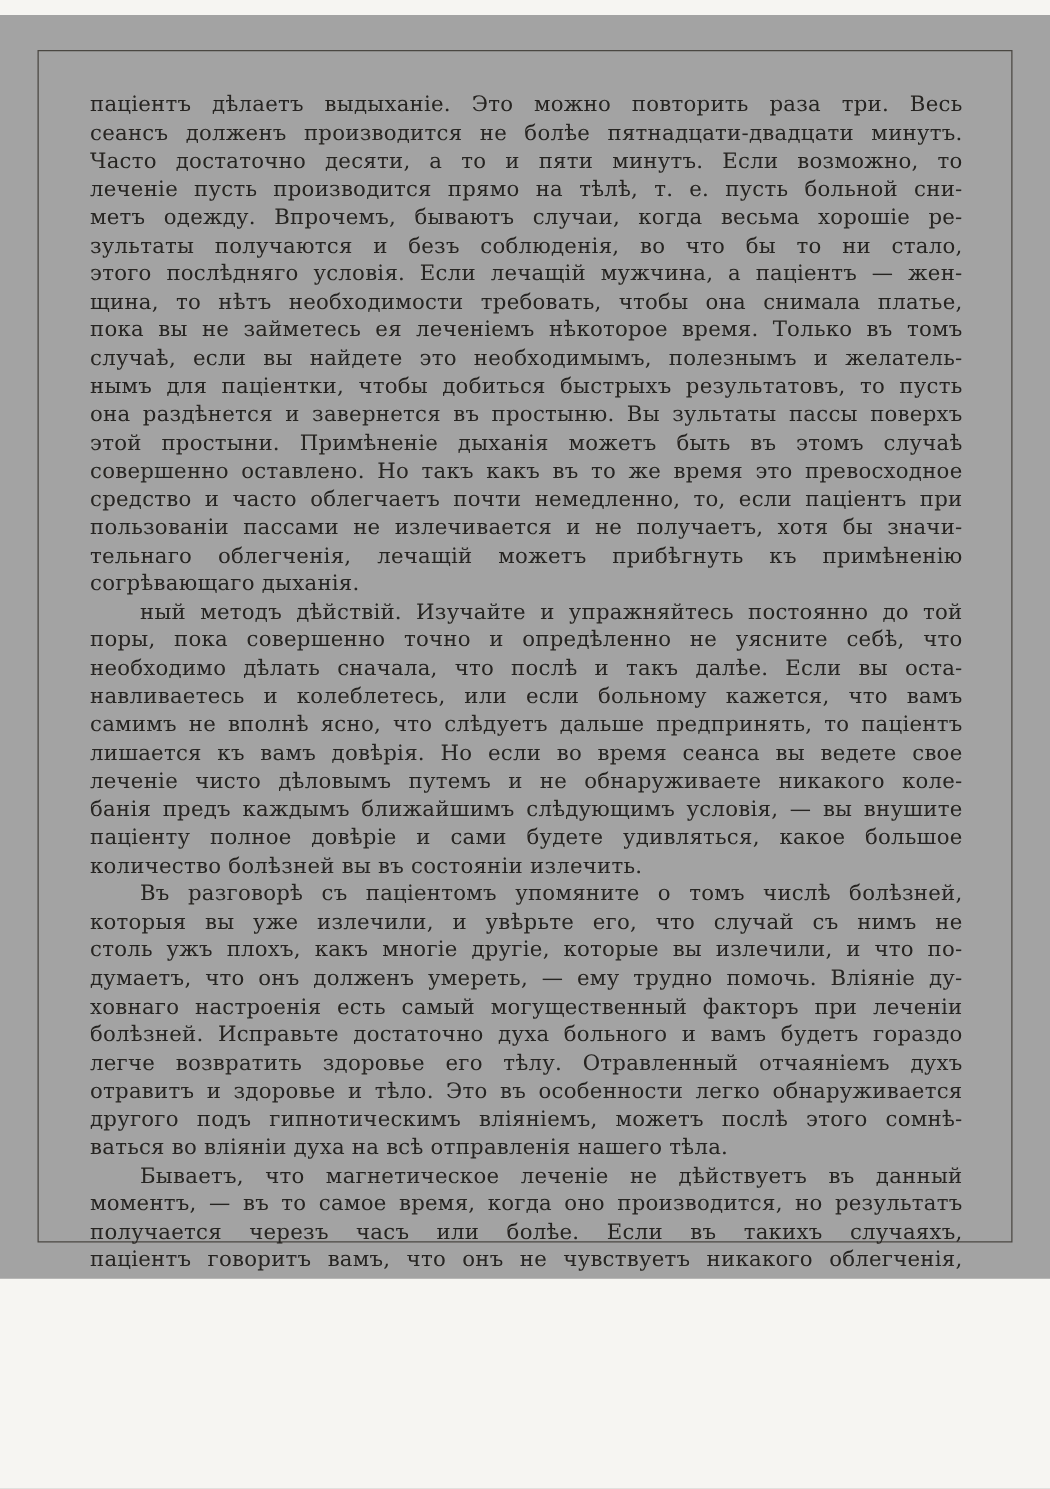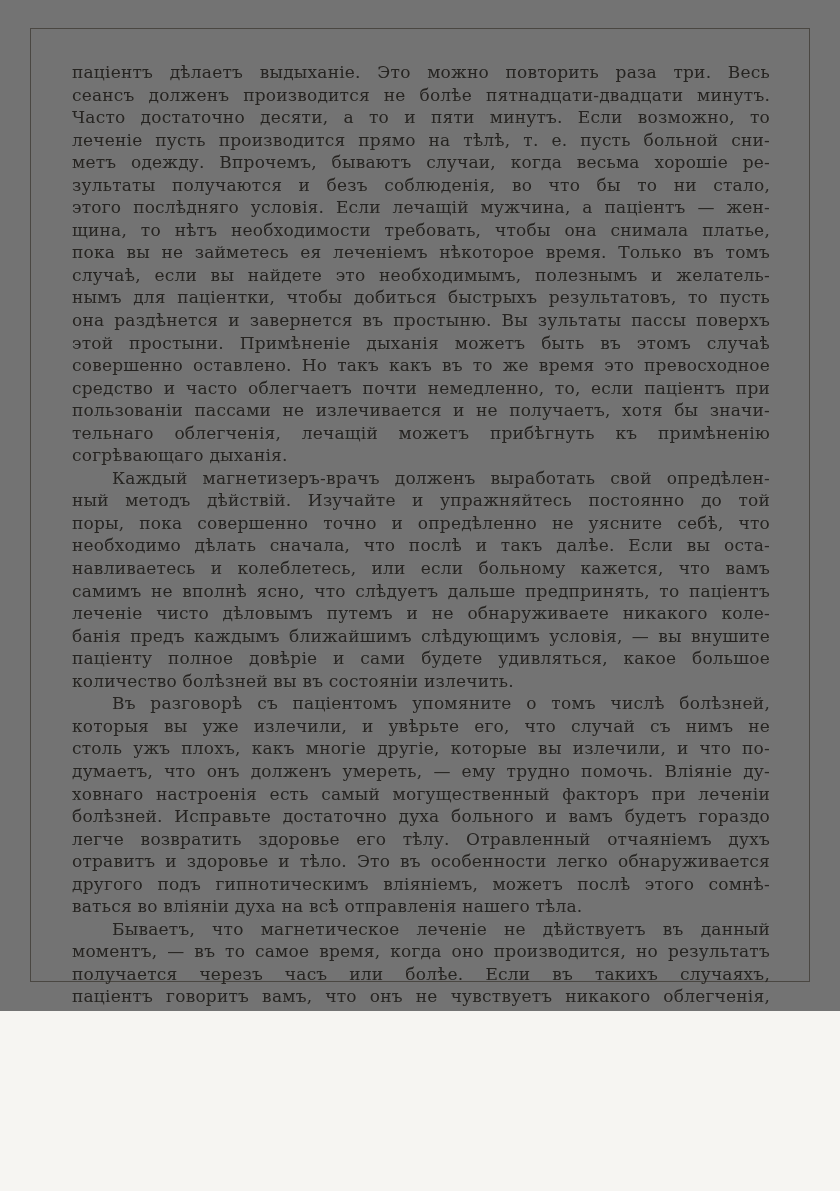--- a/index.html
+++ b/index.html
@@ -4,22 +4,22 @@
 <style>
   html, body {
     margin: 0;
     padding: 0;
     background: #f6f5f2;
   }
   .page {
     position: relative;
     width: 840px;
     height: 1011px;
-    margin: 0 auto;
-    background: #737373;
+    margin: 12px auto;
+    background: #a3a3a3;
     color: #262421;
     font-family: "DejaVu Serif", "Liberation Serif", serif;
     overflow: hidden;
     box-sizing: border-box;
   }
   .page-frame {
     position: absolute;
     top: 28px;
     left: 30px;
     right: 30px;
@@ -84,26 +84,26 @@
         <div class="line">нымъ для паціентки, чтобы добиться быстрыхъ результатовъ, то пусть</div>
         <div class="line">она раздѣнется и завернется въ простыню. Вы зультаты пассы поверхъ</div>
         <div class="line">этой простыни. Примѣненіе дыханія можетъ быть въ этомъ случаѣ</div>
         <div class="line">совершенно оставлено. Но такъ какъ въ то же время это превосходное</div>
         <div class="line">средство и часто облегчаетъ почти немедленно, то, если паціентъ при</div>
         <div class="line">пользованіи пассами не излечивается и не получаетъ, хотя бы значи-</div>
         <div class="line">тельнаго облегченія, лечащій можетъ прибѣгнуть къ примѣненію</div>
         <div class="line short">согрѣвающаго дыханія.</div>
       </div>
       <div class="paragraph indent">
-        <div class="line">Каждый магнетизеръ-врачъ долженъ выработать свой опредѣлен-</div>
         <div class="line">ный методъ дѣйствій. Изучайте и упражняйтесь постоянно до той</div>
         <div class="line">поры, пока совершенно точно и опредѣленно не уясните себѣ, что</div>
         <div class="line">необходимо дѣлать сначала, что послѣ и такъ далѣе. Если вы оста-</div>
         <div class="line">навливаетесь и колеблетесь, или если больному кажется, что вамъ</div>
         <div class="line">самимъ не вполнѣ ясно, что слѣдуетъ дальше предпринять, то паціентъ</div>
+        <div class="line">лишается къ вамъ довѣрія. Но если во время сеанса вы ведете свое</div>
         <div class="line">леченіе чисто дѣловымъ путемъ и не обнаруживаете никакого коле-</div>
         <div class="line">банія предъ каждымъ ближайшимъ слѣдующимъ условія, — вы внушите</div>
         <div class="line">паціенту полное довѣріе и сами будете удивляться, какое большое</div>
         <div class="line short">количество болѣзней вы въ состояніи излечить.</div>
       </div>
       <div class="paragraph indent">
         <div class="line">Въ разговорѣ съ паціентомъ упомяните о томъ числѣ болѣзней,</div>
         <div class="line">которыя вы уже излечили, и увѣрьте его, что случай съ нимъ не</div>
         <div class="line">столь ужъ плохъ, какъ многіе другіе, которые вы излечили, и что по-</div>
         <div class="line">думаетъ, что онъ долженъ умереть, — ему трудно помочь. Вліяніе ду-</div>

